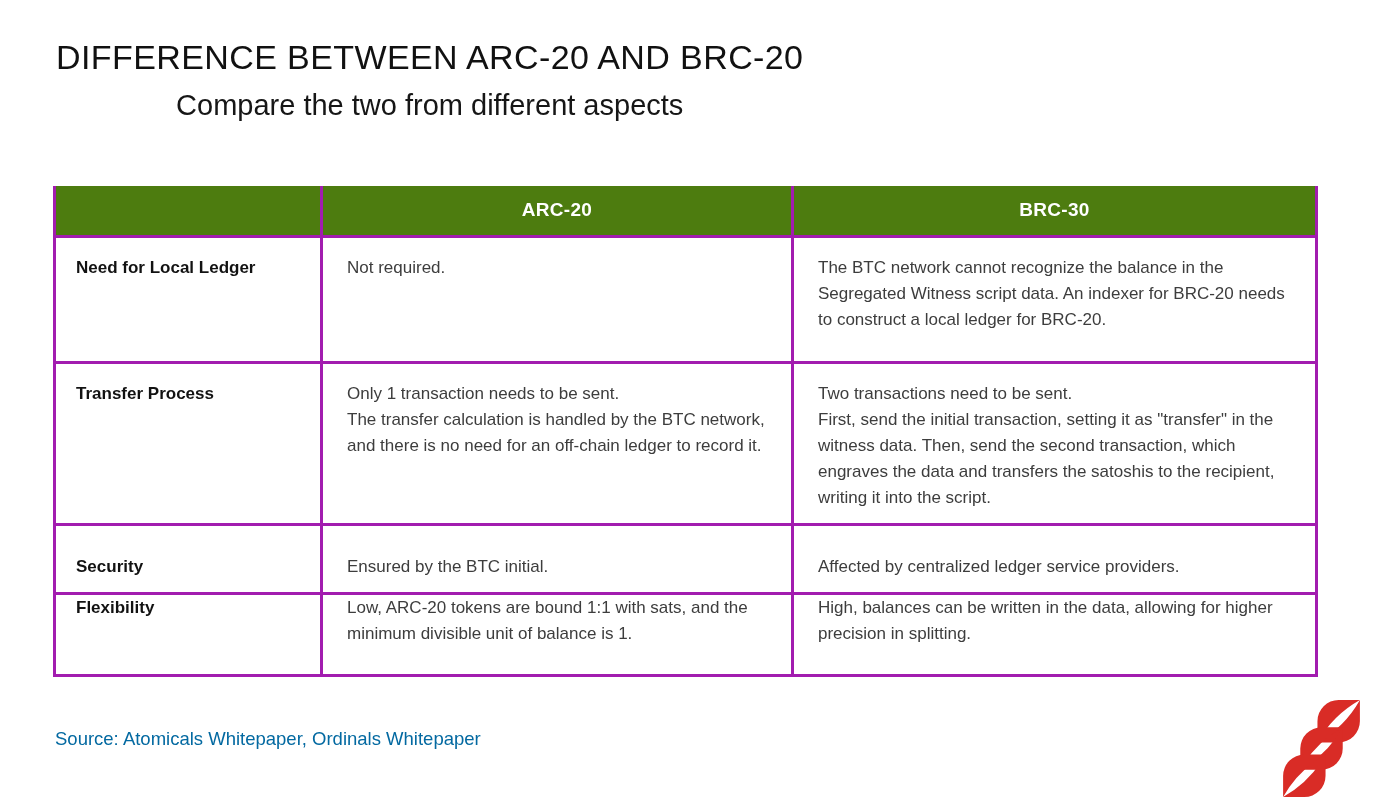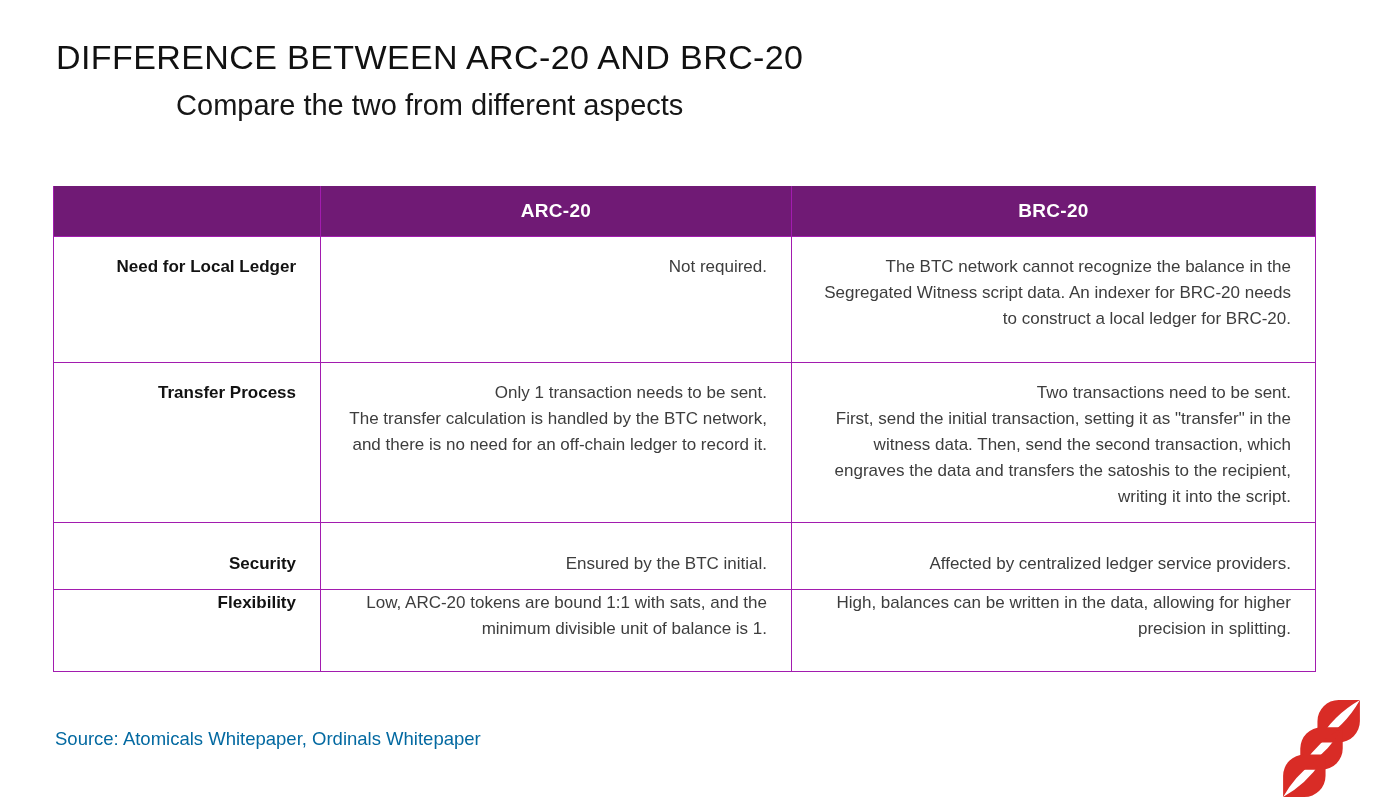--- a/index.html
+++ b/index.html
@@ -35,28 +35,28 @@
     top: 186px;
     width: 1262px;
     border-collapse: collapse;
     table-layout: fixed;
   }
   col.c-label { width: 267px; }
   col.c-arc   { width: 471px; }
   col.c-brc   { width: 524px; }
 
   th, td {
-    border: 1px solid #a21caf;
+    border: 3px solid #a21caf;
     vertical-align: top;
-    text-align: right;
+    text-align: left;
   }
   thead th {
     height: 50px;
     border-top: none;
-    background: #701a75;
+    background: #4d7c0f;
     color: #ffffff;
     font-size: 19px;
     font-weight: 700;
     text-align: center;
     vertical-align: middle;
     letter-spacing: 0.3px;
   }
   td {
     padding: 17px 24px 12px 24px;
     font-size: 17px;
@@ -105,21 +105,21 @@
   <table class="compare">
     <colgroup>
       <col class="c-label">
       <col class="c-arc">
       <col class="c-brc">
     </colgroup>
     <thead>
       <tr>
         <th></th>
         <th>ARC-20</th>
-        <th>BRC-20</th>
+        <th>BRC-30</th>
       </tr>
     </thead>
     <tbody>
       <tr class="r1">
         <td class="row-label">Need for Local Ledger</td>
         <td>Not required.</td>
         <td>The BTC network cannot recognize the balance in the Segregated Witness script data. An indexer for BRC-20 needs to construct a local ledger for BRC-20.</td>
       </tr>
       <tr class="r2">
         <td class="row-label">Transfer Process</td>

